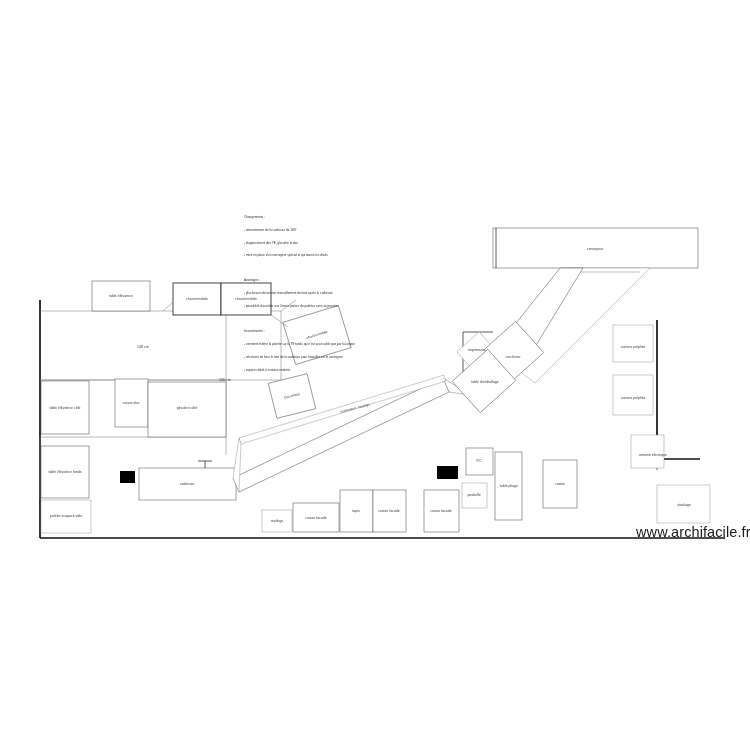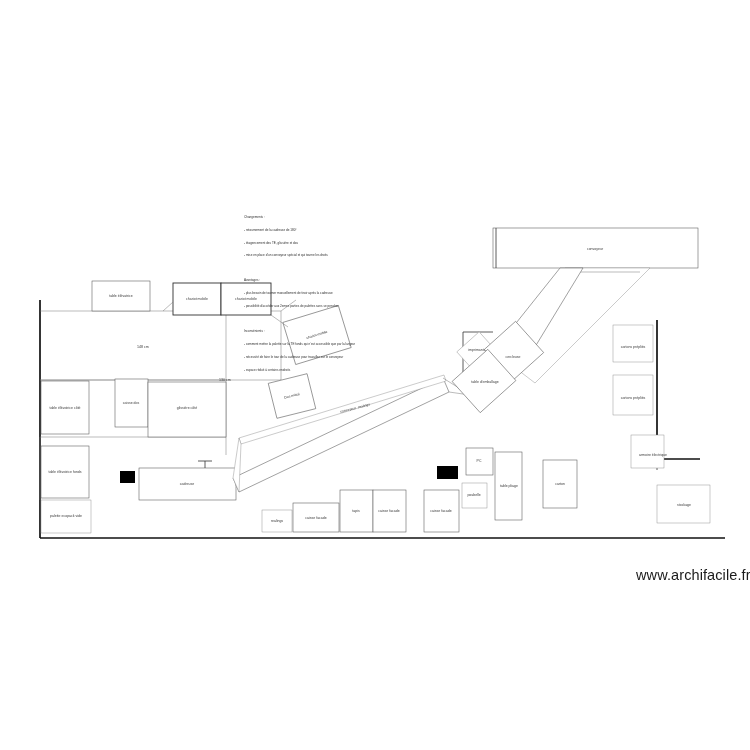--- a/index.html
+++ b/index.html
@@ -44,21 +44,21 @@
   .notes-block .note-line {
     display: block;
   }
   .notes-block .note-gap {
     display: block;
     height: 3.2px;
   }
   .watermark {
     position: absolute;
     left: 636px;
-    top: 567px;
+    top: 524px;
     font-size: 14.5px;
     color: #1a1a1a;
     letter-spacing: 0.1px;
     font-family: "Liberation Sans", sans-serif;
   }
   .lbl {
     font-family: "Liberation Sans", sans-serif;
     fill: #3a3a3a;
     font-size: 3.5px;
     text-anchor: middle;

